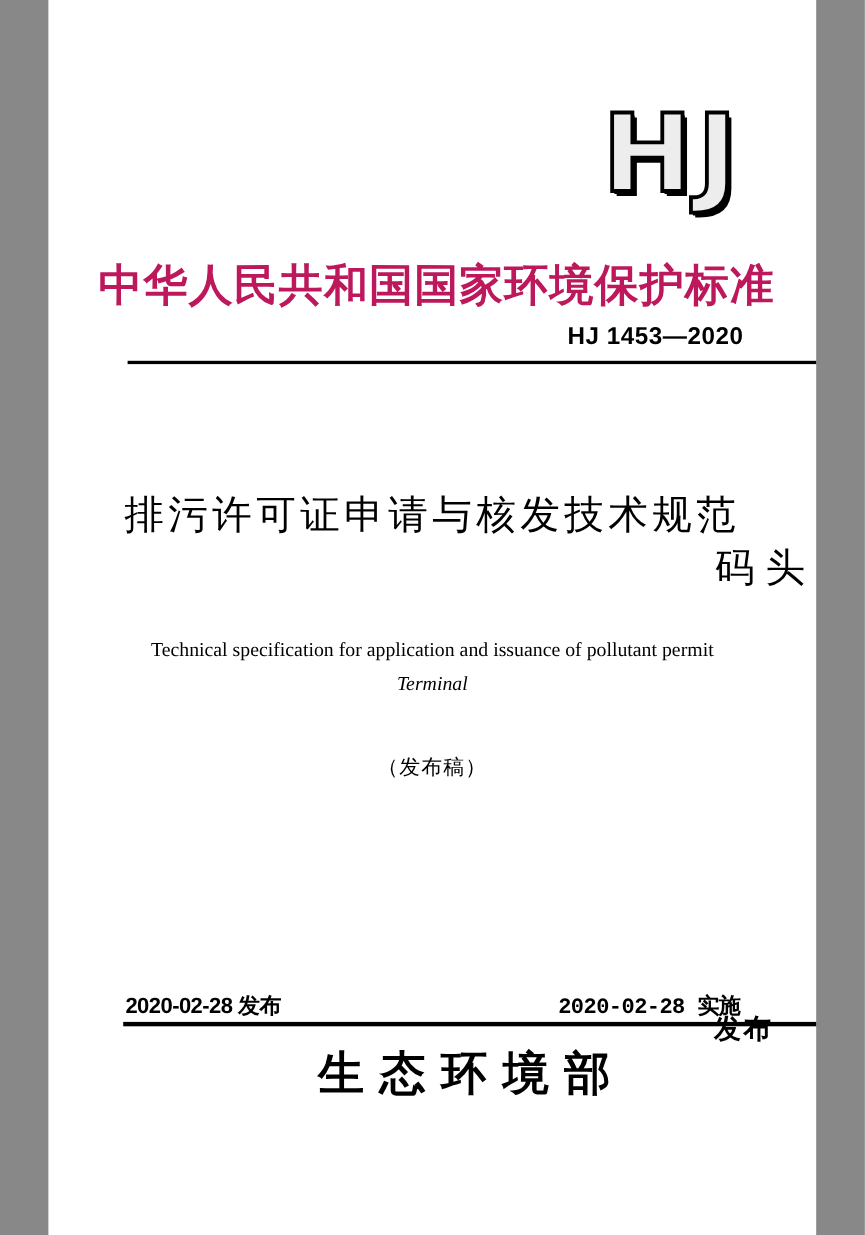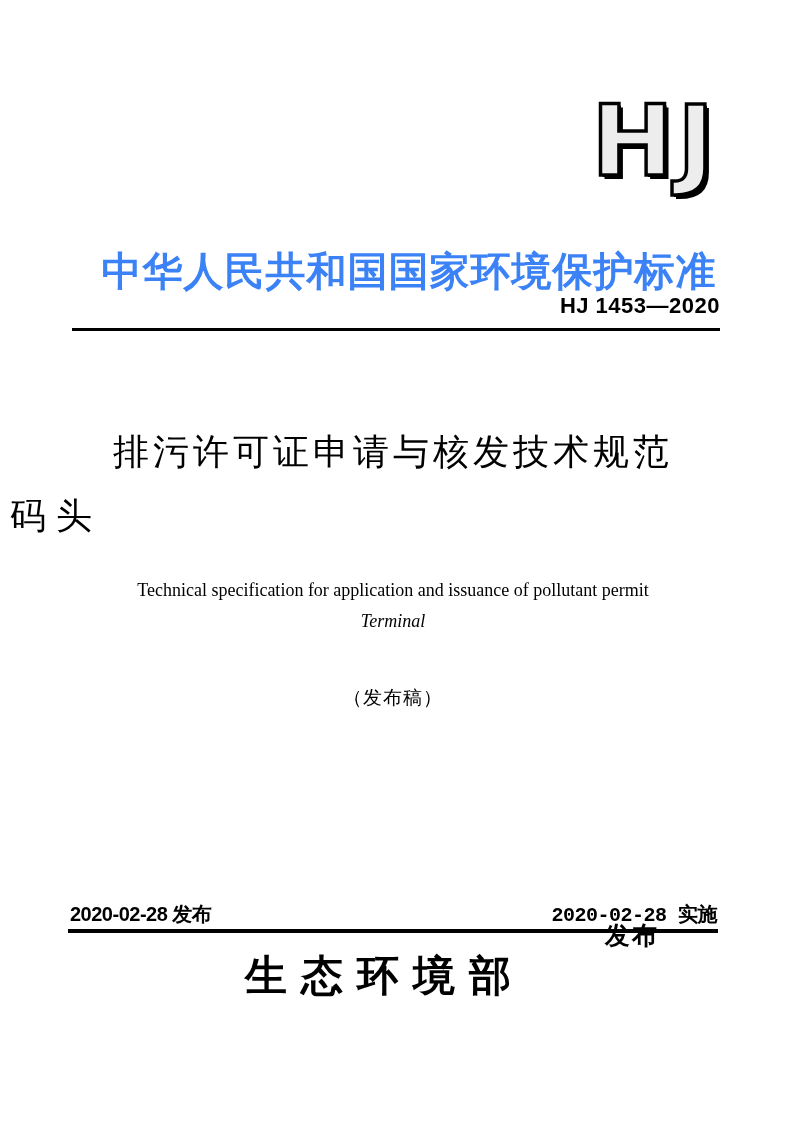--- a/index.html
+++ b/index.html
@@ -3,21 +3,21 @@
 <meta charset="utf-8">
 <style>
   html, body {
     margin: 0;
     padding: 0;
     background: #888;
     font-family: "Liberation Sans", sans-serif;
   }
   .page {
     position: relative;
-    width: 786px;
+    width: 698px;
     height: 1123px;
     margin: 0 auto;
     background: #ffffff;
     color: #000;
     overflow: hidden;
   }
 
   
   .hj-logo {
     position: absolute;
@@ -31,27 +31,27 @@
     color: #ededed;
     -webkit-text-stroke: 3.5px #000;
     text-shadow: 4px 4px 0 #000, 2px 2px 0 #000;
   }
 
   .header-title {
     position: absolute;
     top: 228px;
     left: 0;
     width: 100%;
-    margin: 16px;
+    margin: 4px;
     text-align: center;
     font-family: "Liberation Sans", sans-serif;
     font-size: 40px;
     font-weight: 900;
     letter-spacing: 1px;
-    color: #3b82f6;
+    color: #be185d;
   }
 
   .standard-number {
     position: absolute;
     top: 293px;
     right: 66px;
     font-family: "Liberation Sans", sans-serif;
     font-size: 22px;
     font-weight: 600;
     letter-spacing: 0.5px;
@@ -70,35 +70,35 @@
   }
   .rule-bottom {
     top: 929px;
     left: 68px;
     width: 650px;
     height: 4px;
   }
 
   .main-title-line1 {
     position: absolute;
-    top: 428px;
+    top: 444px;
     left: 0;
     width: 100%;
     text-align: center;
     font-family: "Liberation Serif", serif;
     font-size: 36px;
     font-weight: 400;
     letter-spacing: 4px;
   }
   .main-title-line2 {
     position: absolute;
     top: 492px;
     left: 0;
     width: 100%;
-    text-align: left;
+    text-align: right;
     font-family: Liberation Sans, sans-serif;
     font-size: 36px;
     font-weight: 400;
     letter-spacing: 10px;
     text-indent: 10px; 
   }
 
   .en-title-line1 {
     position: absolute;
     top: 580px;

